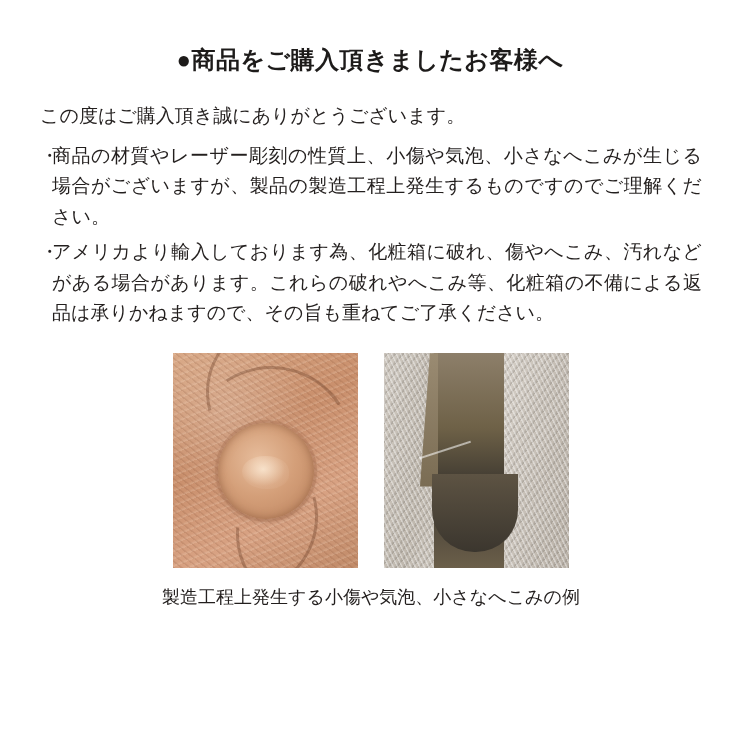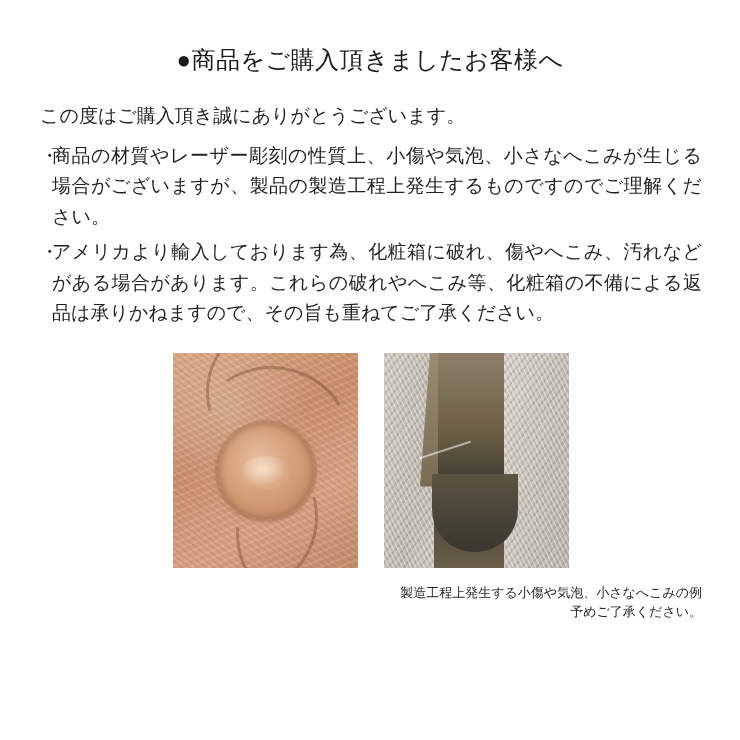--- a/index.html
+++ b/index.html
@@ -16,21 +16,21 @@
   }
   .page {
     position: relative;
     width: 740px;
     height: 740px;
     box-sizing: border-box;
   }
   .heading {
     text-align: center;
     font-size: 24px;
-    font-weight: normal;
+    font-weight: bold;
     letter-spacing: 0.5px;
     color: #1d1b1a;
     padding-top: 44px;
     line-height: 1.3;
   }
   .body-block {
     padding: 0 38px 0 40px;
     margin-top: 28px;
   }
   .lead {
@@ -166,22 +166,22 @@
     left: 34px;
     top: 96px;
     width: 54px;
     height: 2px;
     background: rgba(255,255,255,0.55);
     transform: rotate(-18deg);
     filter: blur(0.4px);
   }
   .caption {
     margin-top: 16px;
-    text-align: right;
-    font-size: 13px;
+    text-align: center;
+    font-size: 18px;
     line-height: 1.45;
     color: #231f1e;
     font-family: Liberation Serif, serif;
   }
 </style>
 </head>
 <body>
 
 <div class="page">
 
@@ -213,17 +213,16 @@
       <div class="photo photo-right" aria-label="銀色の金属面の小傷とへこみの拡大写真">
         <div class="grain"></div>
         <div class="band"></div>
         <div class="hook"></div>
         <div class="scratch"></div>
       </div>
     </div>
 
     <div class="caption">
       <div>製造工程上発生する小傷や気泡、小さなへこみの例</div>
-      <div>予めご了承ください。</div>
     </div>
 
   </div>
 </div>
 
 </body></html>

